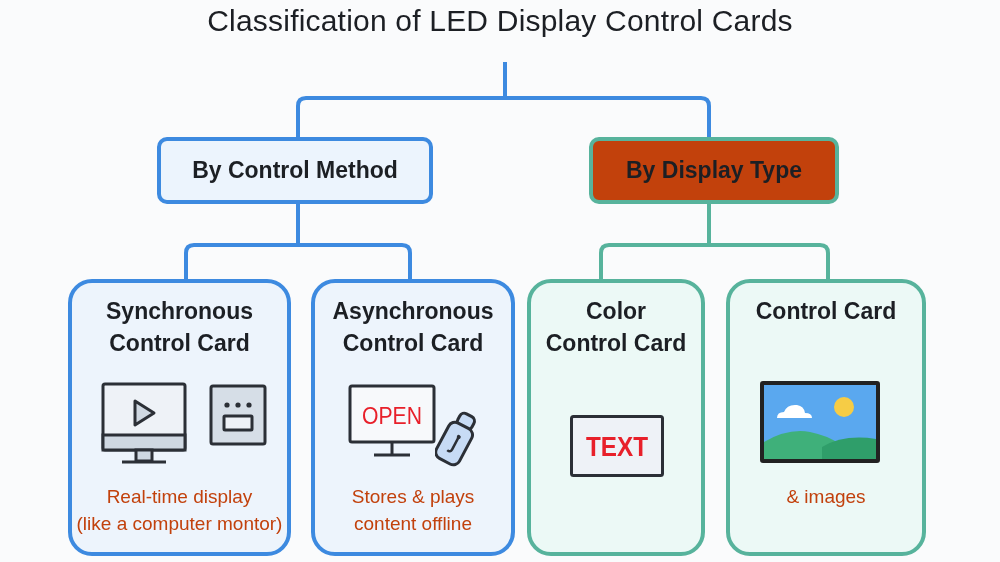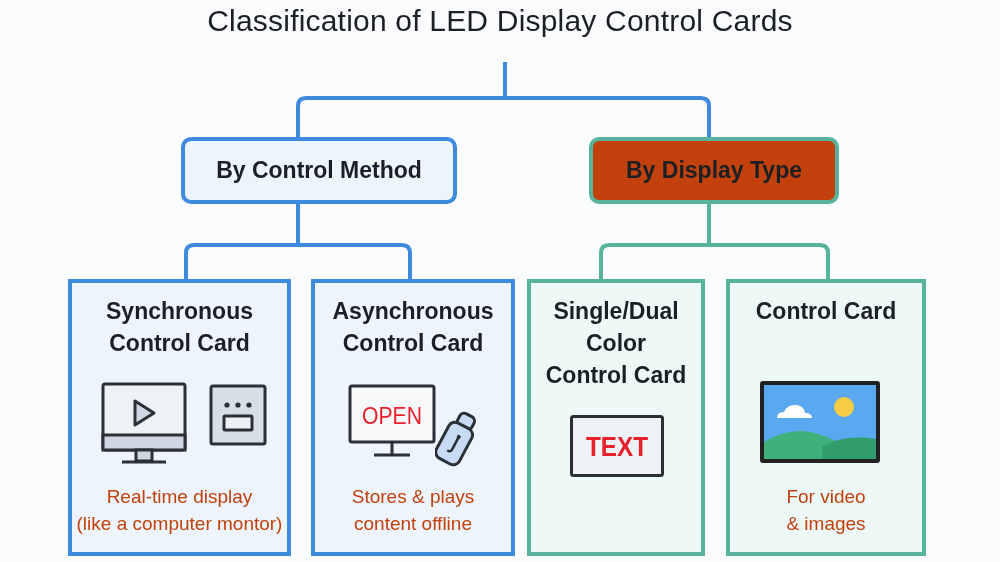--- a/index.html
+++ b/index.html
@@ -2,21 +2,21 @@
 <html><head>
 <meta charset="utf-8">
 <style>
   html,body{margin:0;padding:0;}
   body{width:1000px;height:562px;background:#fafbfc;position:relative;overflow:hidden;font-family:"Liberation Sans","DejaVu Sans",sans-serif;color:#1c1f24;}
   .title{position:absolute;left:0;top:4px;width:1000px;text-align:center;font-size:30px;font-weight:normal;letter-spacing:0.2px;}
   svg.lines{position:absolute;left:0;top:0;width:1000px;height:562px;}
   .cat{position:absolute;box-sizing:border-box;border-radius:10px;border:4px solid;display:flex;align-items:center;justify-content:center;font-size:23px;font-weight:bold;}
   .cat.blue{border-color:#3d8ae0;background:#ecf4fd;}
   .cat.green{border-color:#57b39c;background:#c2410c;}
-  .card{position:absolute;box-sizing:border-box;border-radius:0;border:4px solid;top:279px;height:277px;text-align:center;}
+  .card{position:absolute;box-sizing:border-box;border-radius:24px;border:4px solid;top:279px;height:277px;text-align:center;}
   .card.blue{border-color:#3d8ae0;background:#edf4fc;}
   .card.green{border-color:#57b39c;background:#ecf9f6;}
   .card-title{font-size:23px;font-weight:bold;line-height:32px;margin-top:12px;}
   .card-desc{position:absolute;left:0;right:0;font-size:19px;line-height:27px;color:#c2410c;}
   .icon{position:absolute;}
 </style>
 </head>
 <body>
 
 <div class="title">Classification of LED Display Control Cards</div>
@@ -29,21 +29,21 @@
     <path d="M505 98 H701 Q709 98 709 106 V138" stroke="#3d8ae0"></path>
 
     <path d="M298 203 V245" stroke="#3d8ae0"></path>
     <path d="M186 279 V253 Q186 245 194 245 H402 Q410 245 410 253 V279" stroke="#3d8ae0"></path>
 
     <path d="M709 203 V245" stroke="#57b39c"></path>
     <path d="M601 279 V253 Q601 245 609 245 H820 Q828 245 828 253 V279" stroke="#57b39c"></path>
   </g>
 </svg>
 
-<div class="cat blue" style="left:157px;top:137px;width:276px;height:67px;margin-left:24px;">
+<div class="cat blue" style="left:157px;top:137px;width:276px;height:67px;">
   <span>By Control Method</span>
 </div>
 <div class="cat green" style="left:589px;top:137px;width:250px;height:67px;">
   <span>By Display Type</span>
 </div>
 
 <div class="card blue" style="left:68px;width:223px;">
   <div class="card-title">
     <div>Synchronous</div>
     <div>Control Card</div>
@@ -88,21 +88,20 @@
     </g>
   </svg>
   <div class="card-desc" style="top:200px;">
     <div>Stores &amp; plays</div>
     <div>content offline</div>
   </div>
 </div>
 
 <div class="card green" style="left:527px;width:178px;">
   <div class="card-title">
-    <div>Single/Dual</div>
     <div>Color</div>
     <div>Control Card</div>
   </div>
   <svg class="icon" style="left:38px;top:131px;" width="96" height="64" viewBox="0 0 96 64">
     <rect x="2.5" y="2.5" width="91" height="59" rx="2" fill="#eef2f7" stroke="#2b2f36" stroke-width="3"></rect>
     <text x="48" y="42" text-anchor="middle" font-family="Liberation Sans, sans-serif" font-weight="bold" font-size="27" fill="#e8202a" textLength="62" lengthAdjust="spacingAndGlyphs">TEXT</text>
   </svg>
 </div>
 
 <div class="card green" style="left:726px;width:200px;">
@@ -110,16 +109,15 @@
     <div>Control Card</div>
   </div>
   <svg class="icon" style="left:30px;top:98px;" width="120" height="82" viewBox="0 0 120 82">
     <rect x="2" y="2" width="116" height="78" rx="1" fill="#5aa8ef" stroke="#222" stroke-width="4"></rect>
     <circle cx="84" cy="26" r="10" fill="#f6cc45"></circle>
     <path d="M17 37 Q17 31 24 31 Q27 23 37 24 Q44 25 45 32 Q52 32 52 37 Z" fill="#ffffff"></path>
     <path d="M4 61 Q28 47 50 51 Q66 54 80 63 L80 78 L4 78 Z" fill="#3fb07a"></path>
     <path d="M62 66 Q84 53 116 58 L116 78 L62 78 Z" fill="#2f9e6a"></path>
   </svg>
   <div class="card-desc" style="top:200px;">
-    <div>For video</div>
     <div>&amp; images</div>
   </div>
 </div>
 
 </body></html>

